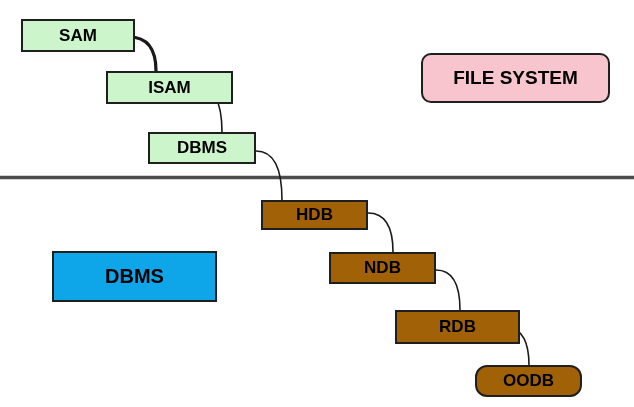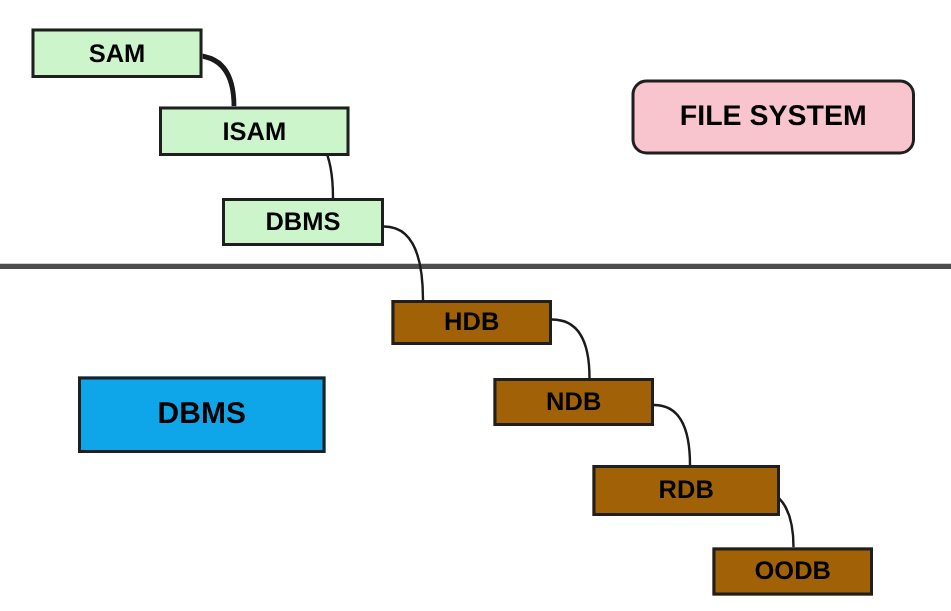--- a/index.html
+++ b/index.html
@@ -60,21 +60,21 @@
   }
   .region-pink { background: #f8c4ce; }
   .region-cyan { background: #0ea5e9; font-size: 20px; margin-left: 24px; }
 
   #node-sam  { left: 21px;  top: 19px;  width: 114px; height: 33px; }
   #node-isam { left: 90px;  top: 71px;  width: 127px; height: 33px; margin-left: 16px; }
   #node-vsam { left: 148px; top: 132px; width: 108px; height: 32px; }
   #node-hdb  { left: 261px; top: 200px; width: 107px; height: 30px; }
   #node-ndb  { left: 329px; top: 252px; width: 107px; height: 32px; }
   #node-rdb  { left: 395px; top: 310px; width: 125px; height: 34px; }
-  #node-oodb { left: 475px; top: 365px; width: 107px; height: 32px; }
+  #node-oodb { left: 475px; top: 365px; width: 107px; height: 32px; border-radius: 12px; }
   #region-file-system { left: 421px; top: 53px;  width: 189px; height: 50px; border-radius: 10px; }
   #region-dbms        { left: 28px;  top: 251px; width: 165px; height: 51px; }
 </style>
 </head>
 <body>
 
 <div class="canvas">
 
   <svg class="connector-layer" viewBox="0 0 634 407">
     <line class="separator" x1="0" y1="177.5" x2="634" y2="177.5"></line>

